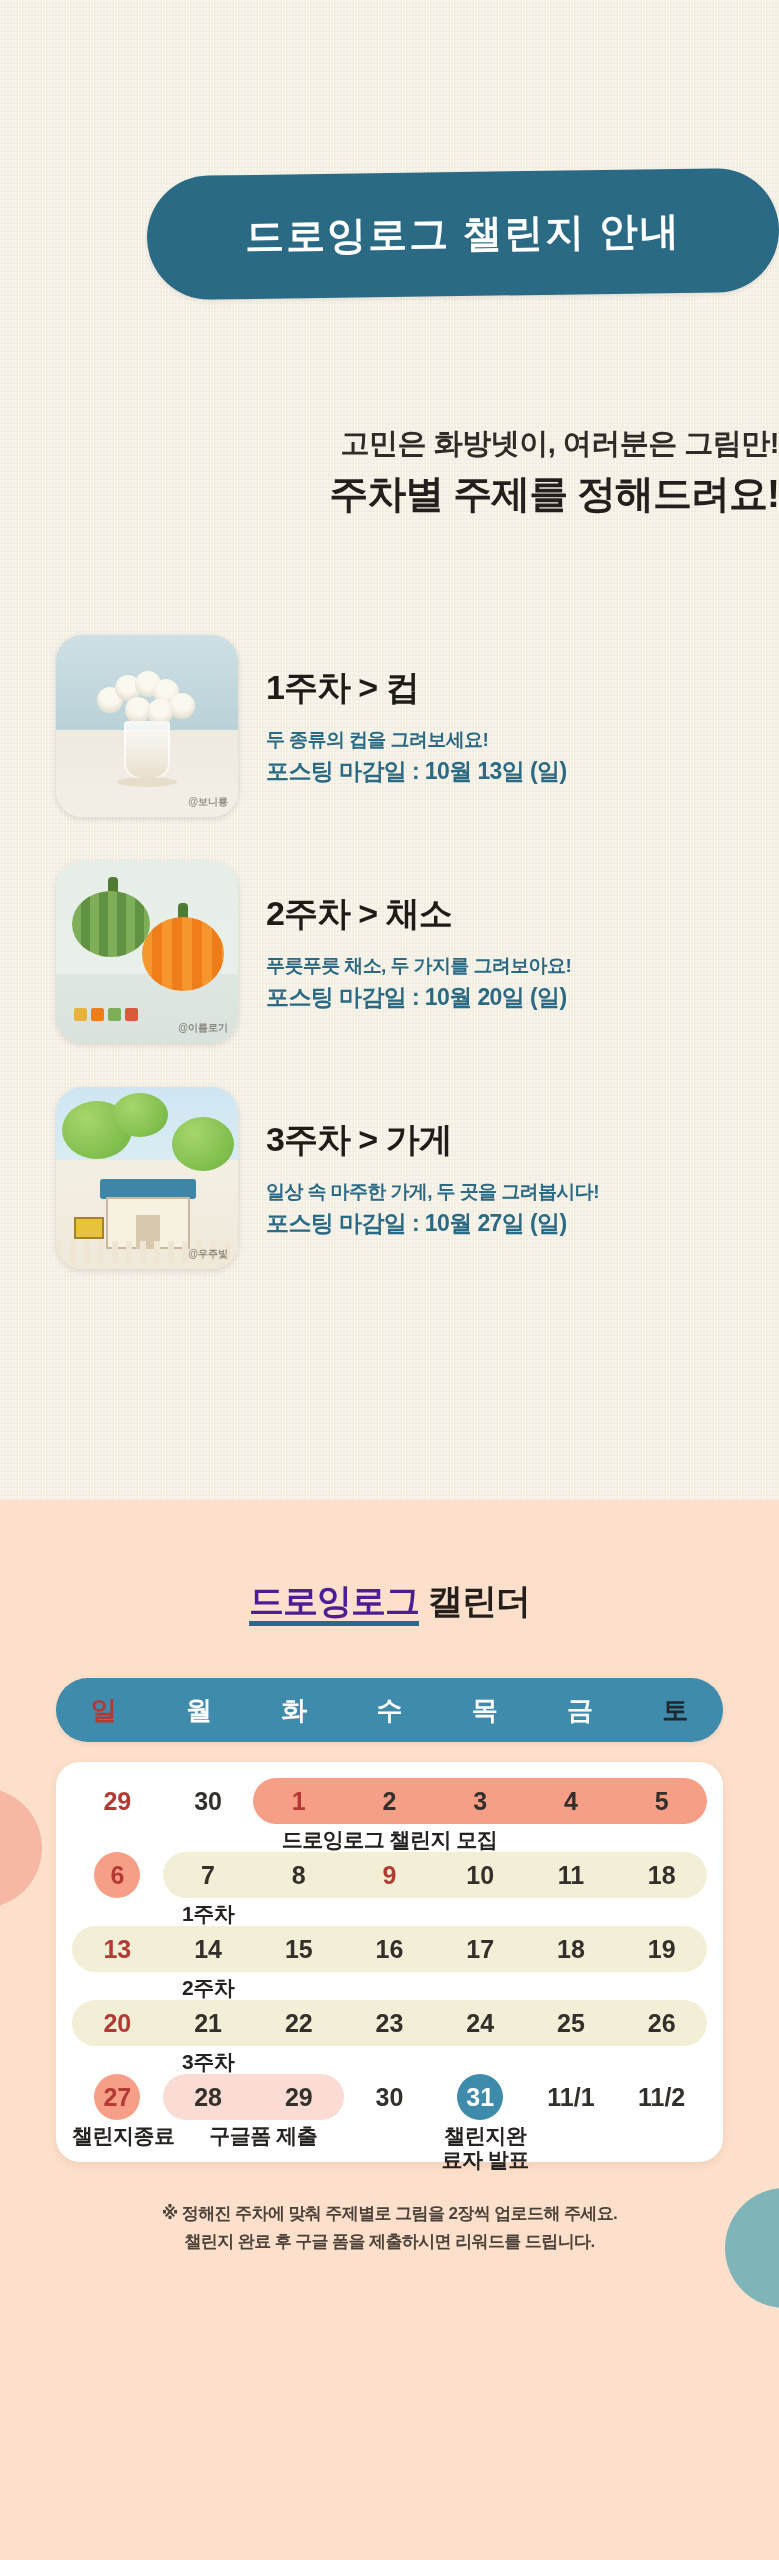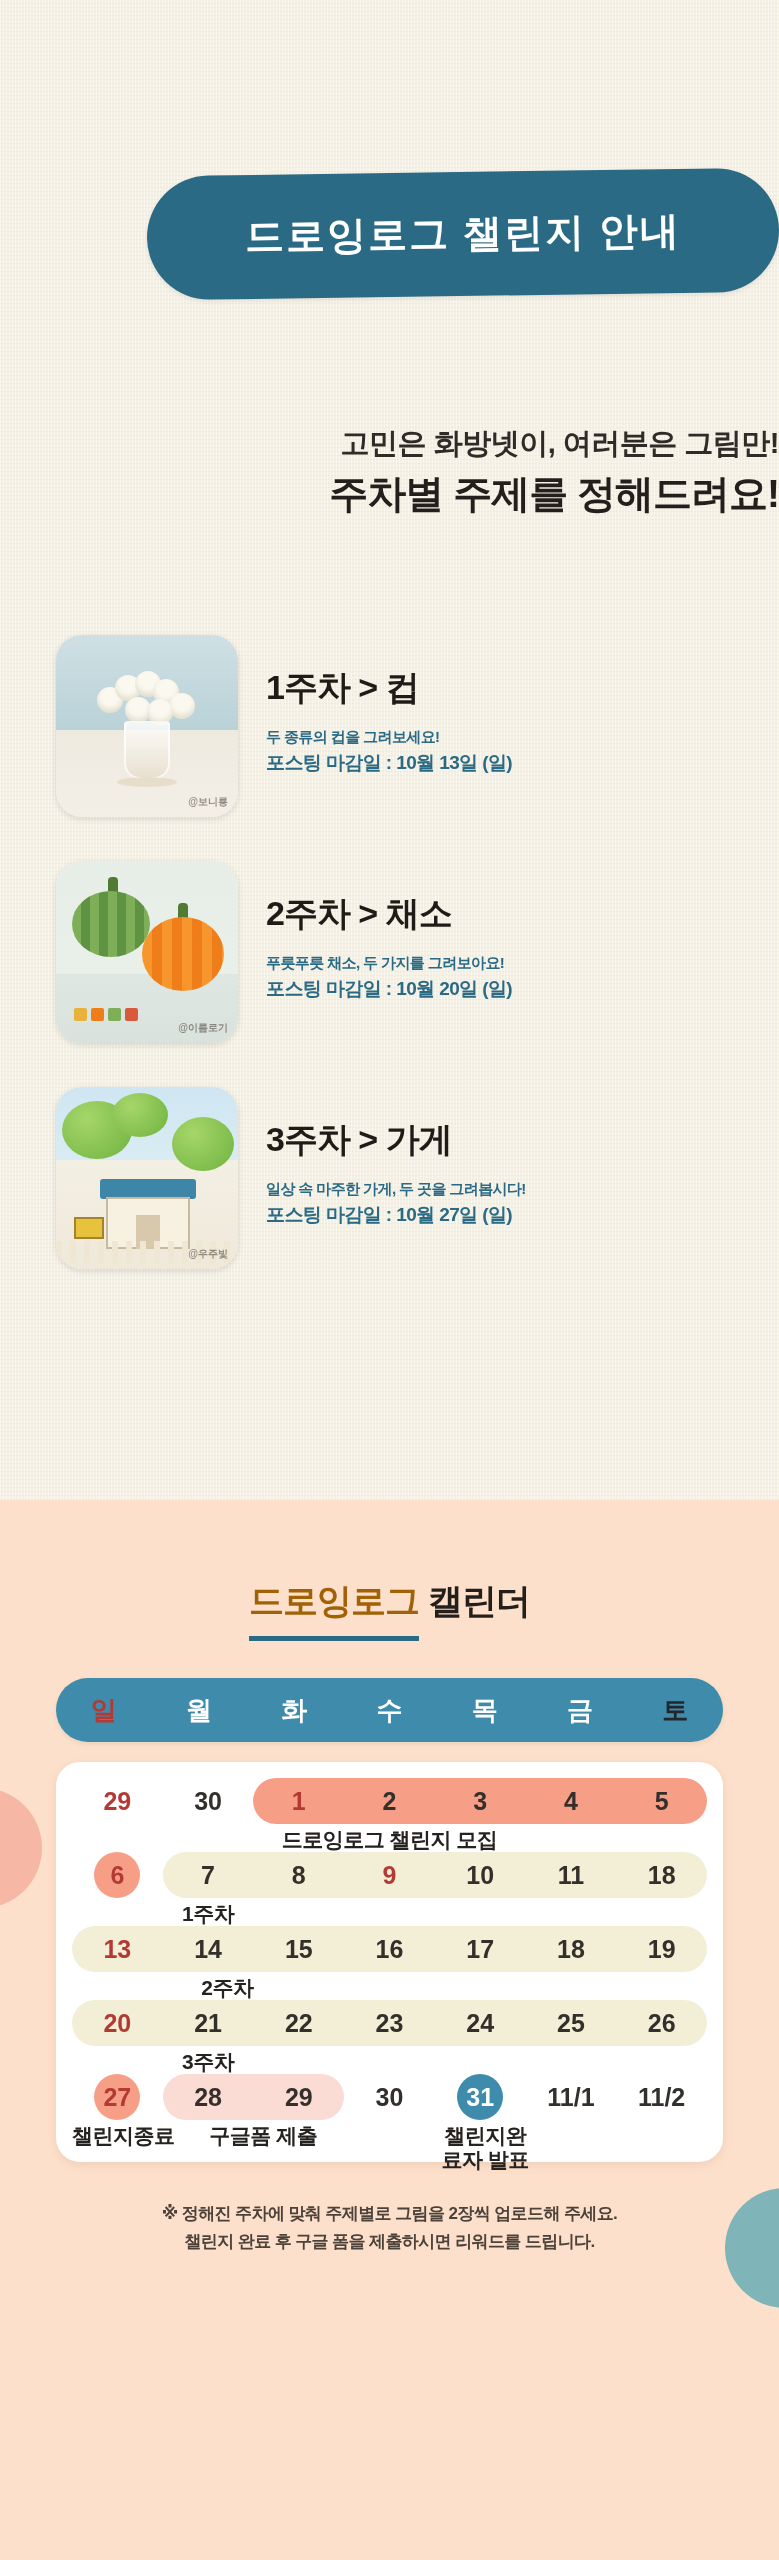--- a/index.html
+++ b/index.html
@@ -103,33 +103,33 @@
     padding-top: 30px;
   }
   .week-title {
     font-size: 34px;
     font-weight: 800;
     color: #1f1c18;
     letter-spacing: -1px;
     margin-bottom: 14px;
   }
   .week-desc {
-    font-size: 15px;
-    font-weight: 600;
-    color: #2a6a84;
-    letter-spacing: -0.6px;
-    line-height: 1.55;
-  }
-  .week-due {
     font-size: 19px;
     font-weight: 600;
     color: #2a6a84;
     letter-spacing: -0.6px;
     line-height: 1.55;
   }
+  .week-due {
+    font-size: 23px;
+    font-weight: 600;
+    color: #2a6a84;
+    letter-spacing: -0.6px;
+    line-height: 1.55;
+  }
   .watermark {
     position: absolute;
     bottom: 8px;
     right: 10px;
     font-size: 10px;
     color: rgba(70,60,50,.55);
     font-weight: 700;
   }
 
   
@@ -220,23 +220,23 @@
     width: 120px; height: 120px; border-radius: 50%;
     background: #7fb4b8;
   }
 
   .cal-heading {
     position: absolute; top: 78px; left: 0; width: 779px;
     text-align: center;
     font-size: 35px; font-weight: 800; letter-spacing: -1px;
   }
   .cal-heading .accent {
-    color: #a16207;
+    color: #4c1d95;
     border-bottom: 5px solid #2a6a84;
-    padding-bottom: 16px;
+    padding-bottom: 1px;
   }
   .cal-heading .plain { color: #241f1b; margin-left: 9px; }
 
   .dow-bar {
     position: absolute; top: 178px; left: 56px;
     width: 667px; height: 64px;
     background: #3e8bab;
     border-radius: 32px;
     display: grid;
     grid-template-columns: repeat(7, 1fr);
@@ -510,21 +510,21 @@
             <span>17</span>
           </div>
           <div class="cell">
             <span>18</span>
           </div>
           <div class="cell">
             <span>19</span>
           </div>
         </div>
         <div class="row-labels">
-          <div class="row-label" style="grid-column: 2 / span 1; text-align: right;">2주차</div>
+          <div class="row-label" style="grid-column: 2 / span 1;">2주차</div>
         </div>
       </div>
       <div class="cal-row">
         <div class="pill" style="left: 0%; width: 100%; background: rgb(242, 239, 214);"></div>
         <div class="cells">
           <div class="cell sun">
             <span>20</span>
           </div>
           <div class="cell bold">
             <span>21</span>

